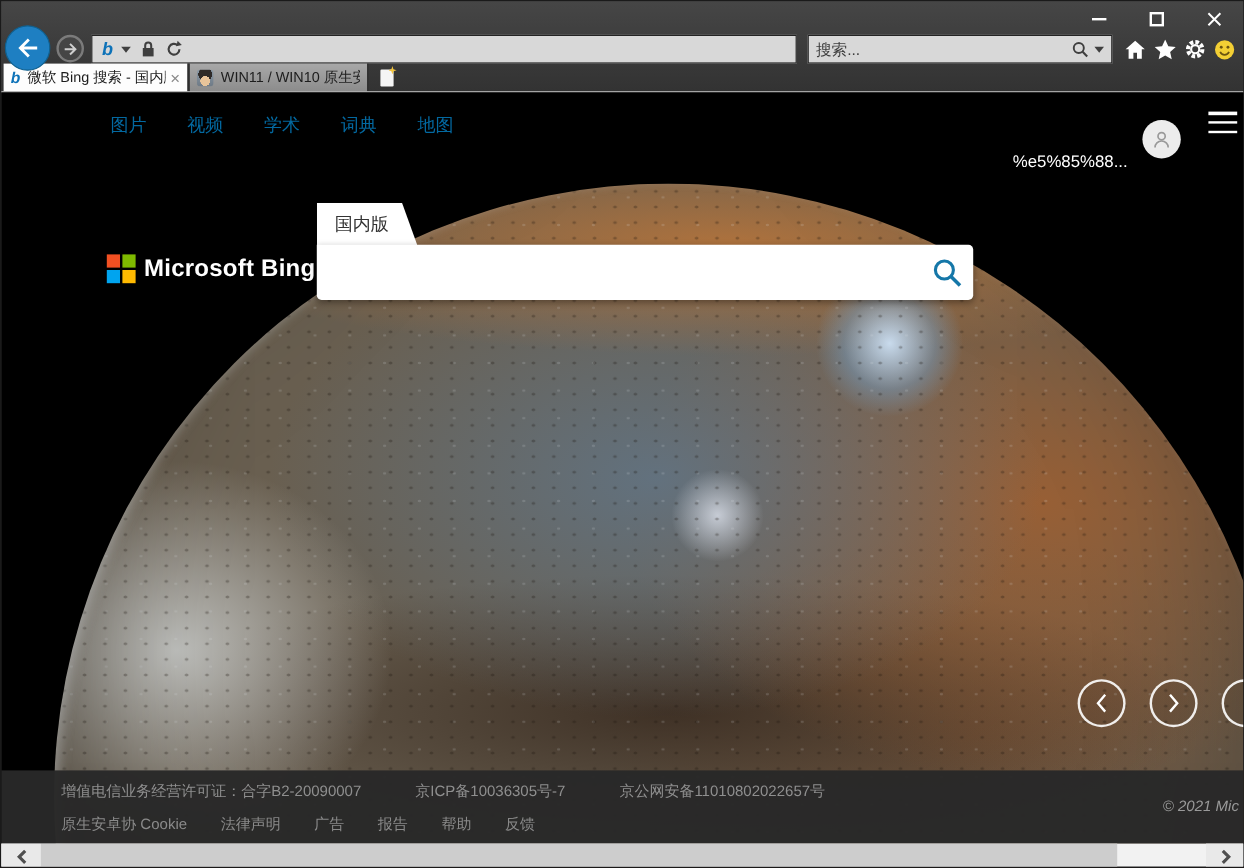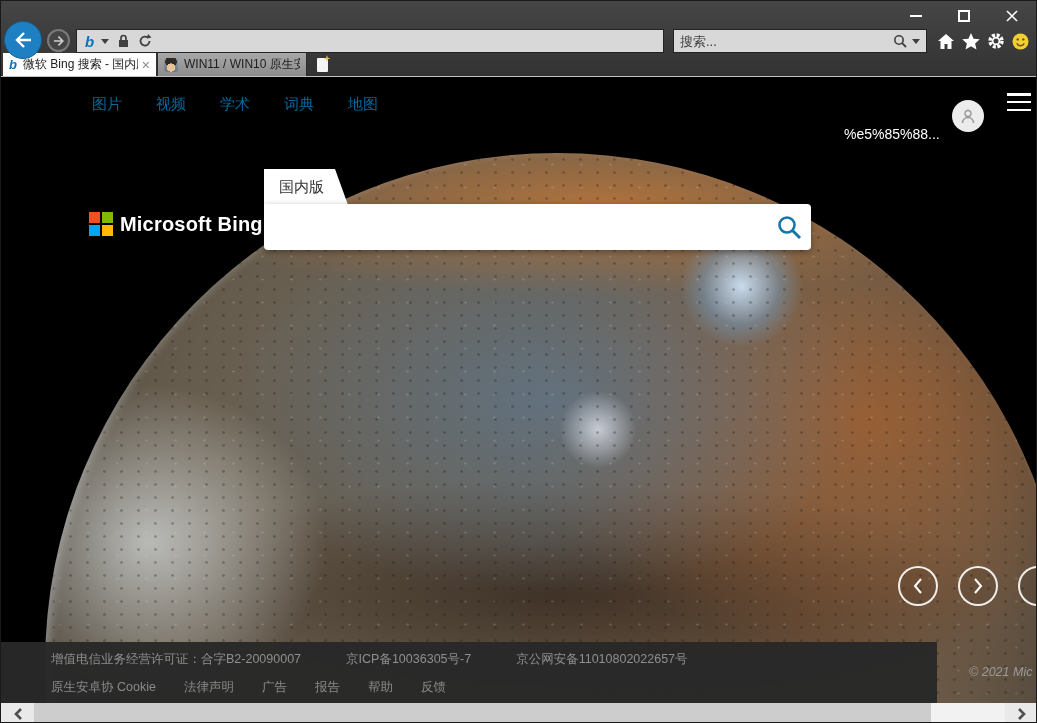--- a/index.html
+++ b/index.html
@@ -128,21 +128,21 @@
   .search-go { width:44px; height:100%; display:flex; align-items:center; justify-content:center; }
 
   
   .car-btn { position:absolute; top:489px; width:40px; height:40px; border-radius:50%;
              border:2px solid rgba(255,255,255,.9); display:flex; align-items:center;
              justify-content:center; background:rgba(0,0,0,.05); }
   .car-prev{ left:897px; } .car-next{ left:957px; } .car-info{ left:1017px; color:#fff;
              font-size:16px; font-weight:bold; }
 
   
-  .pfooter { position:absolute; left:0; top:565px; width:936px; height:61px;
+  .pfooter { position:absolute; left:0; top:565px; width:1037px; height:61px;
              background:rgba(40,40,40,.97); }
   .f-row1 { position:absolute; left:50px; top:9px; display:flex; gap:45px; font-size:12.5px;
             color:#8f8f8f; white-space:nowrap; }
   .f-row2 { position:absolute; left:50px; top:37px; display:flex; gap:28px; font-size:12.5px;
             color:#8a8a8a; white-space:nowrap; }
   .f-copy { position:absolute; left:968px; top:23px; font-size:12.5px; color:#9a9a9a;
             white-space:nowrap;font-style:italic; }
 
   
   .hscroll { position:absolute; left:0; top:702px; width:1037px; height:21px; background:#f2f2f2; }

